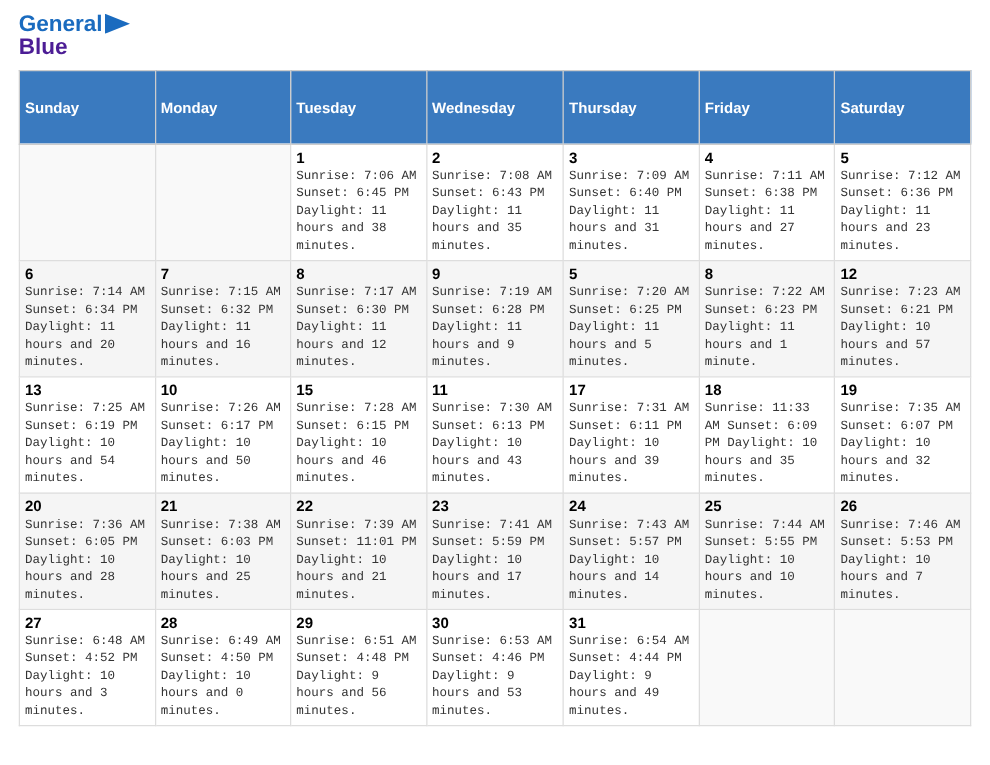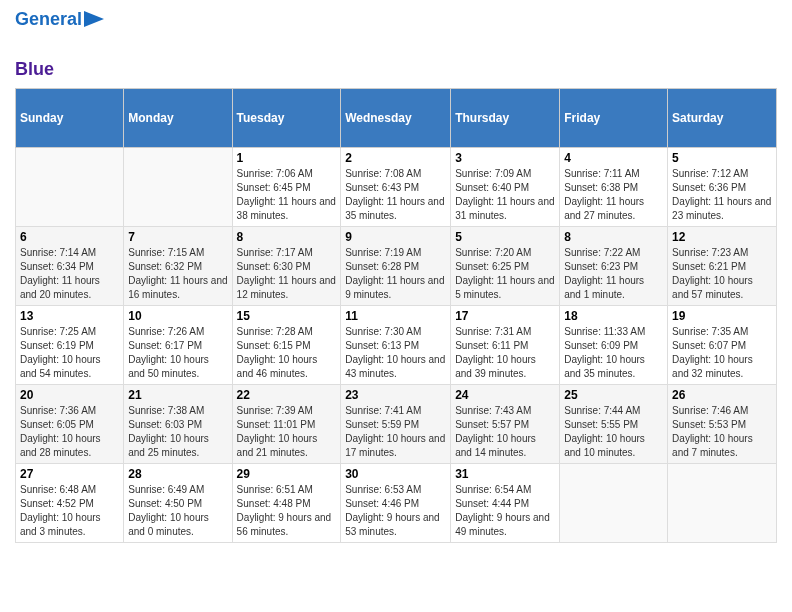--- a/index.html
+++ b/index.html
@@ -19,21 +19,20 @@
     .header {
       display: flex;
       justify-content: space-between;
       align-items: flex-start;
       margin-bottom: 8px;
     }
     .logo {
       display: flex;
       flex-direction: column;
       align-items: flex-start;
-      gap: 32px;
     }
     .logo-text {
       font-size: 18px;
       font-weight: bold;
       color: #333;
       line-height: 1.1;
     }
     .logo-text .blue { color: #1a6bbf; }
     .title-block {
       text-align: right;
@@ -76,20 +75,21 @@
     .day-num {
       font-size: 12px;
       font-weight: bold;
       display: block;
       margin-bottom: 2px;
     }
     .day-info {
       font-size: 10px;
       color: #333;
       line-height: 1.4;
+      font-family: Liberation Mono, monospace;
     }
     .empty-cell {
       background: #f9f9f9;
     }
     tbody tr:nth-child(even) {
       background: #f5f5f5;
     }
     tbody tr:nth-child(odd) {
       background: #fff;
     }

